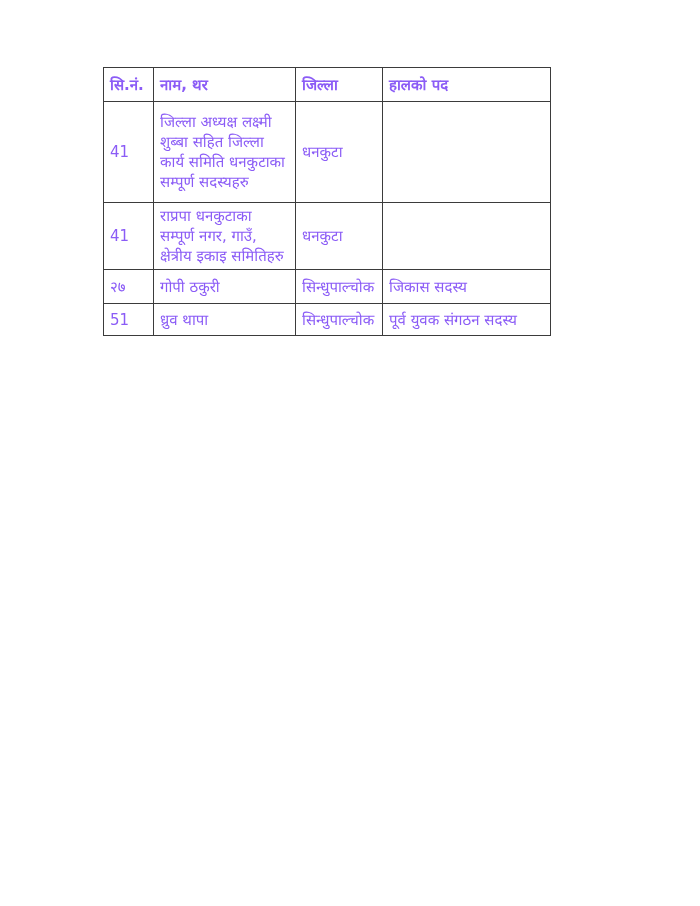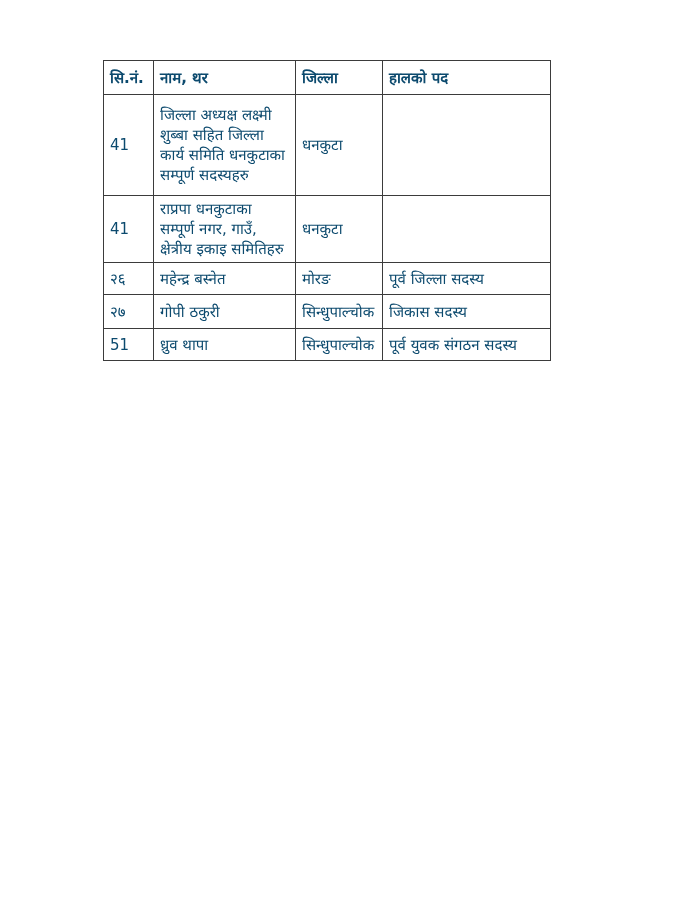--- a/index.html
+++ b/index.html
@@ -11,27 +11,27 @@
     position: relative;
     width: 700px;
     height: 906px;
     background: #ffffff;
     font-family: "DejaVu Sans", "DejaVu Serif", sans-serif;
     color: #1f1f1f;
   }
   table.roster-table {
     position: absolute;
     left: 103px;
-    top: 60px;
+    top: 67px;
     width: 447px;
     border-collapse: collapse;
     table-layout: fixed;
     font-size: 15px;
     line-height: 20px;
-    color: #0c4a6e;
+    color: #8b5cf6;
   }
   table.roster-table col.c-sn       { width: 50px;  }
   table.roster-table col.c-name     { width: 142px; }
   table.roster-table col.c-district { width: 87px;  }
   table.roster-table col.c-position { width: 168px; }
 
   table.roster-table th,
   table.roster-table td {
     border: 1px solid #3b3b3b;
     padding: 3px 6px;
@@ -74,26 +74,20 @@
         <td>जिल्ला अध्यक्ष लक्ष्मी शुब्बा सहित जिल्ला कार्य समिति धनकुटाका सम्पूर्ण सदस्यहरु</td>
         <td>धनकुटा</td>
         <td></td>
       </tr>
       <tr class="h56">
         <td>41</td>
         <td>राप्रपा धनकुटाका सम्पूर्ण नगर, गाउँ, क्षेत्रीय इकाइ समितिहरु</td>
         <td>धनकुटा</td>
         <td></td>
       </tr>
-      <tr class="h32">
-        <td>२६</td>
-        <td>महेन्द्र बस्नेत</td>
-        <td>मोरङ</td>
-        <td>पूर्व जिल्ला सदस्य</td>
-      </tr>
       <tr class="h34">
         <td>२७</td>
         <td>गोपी ठकुरी</td>
         <td>सिन्धुपाल्चोक</td>
         <td>जिकास सदस्य</td>
       </tr>
       <tr class="h32">
         <td>51</td>
         <td>ध्रुव थापा</td>
         <td>सिन्धुपाल्चोक</td>

